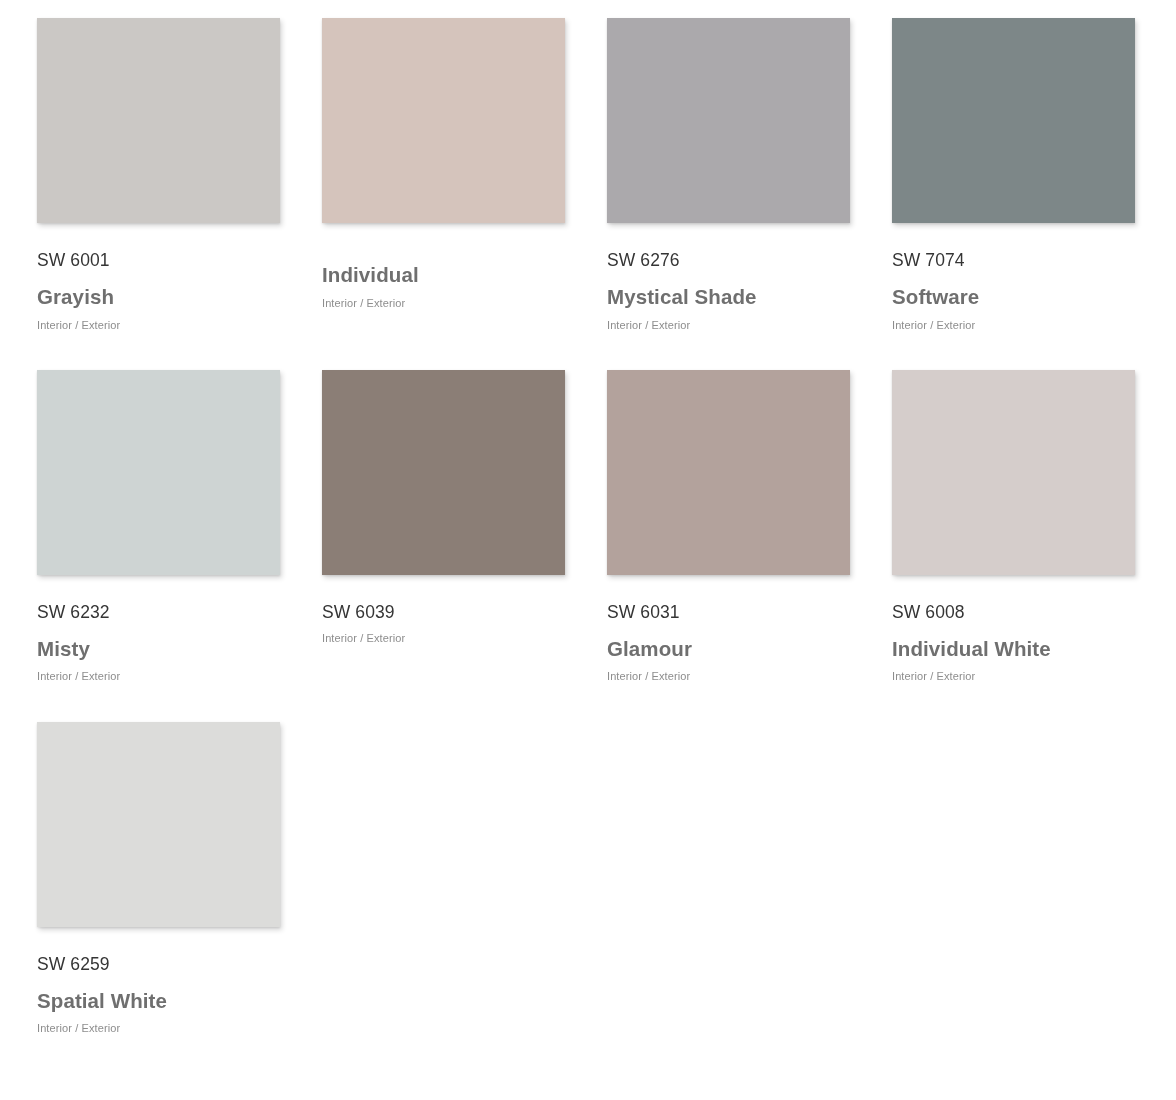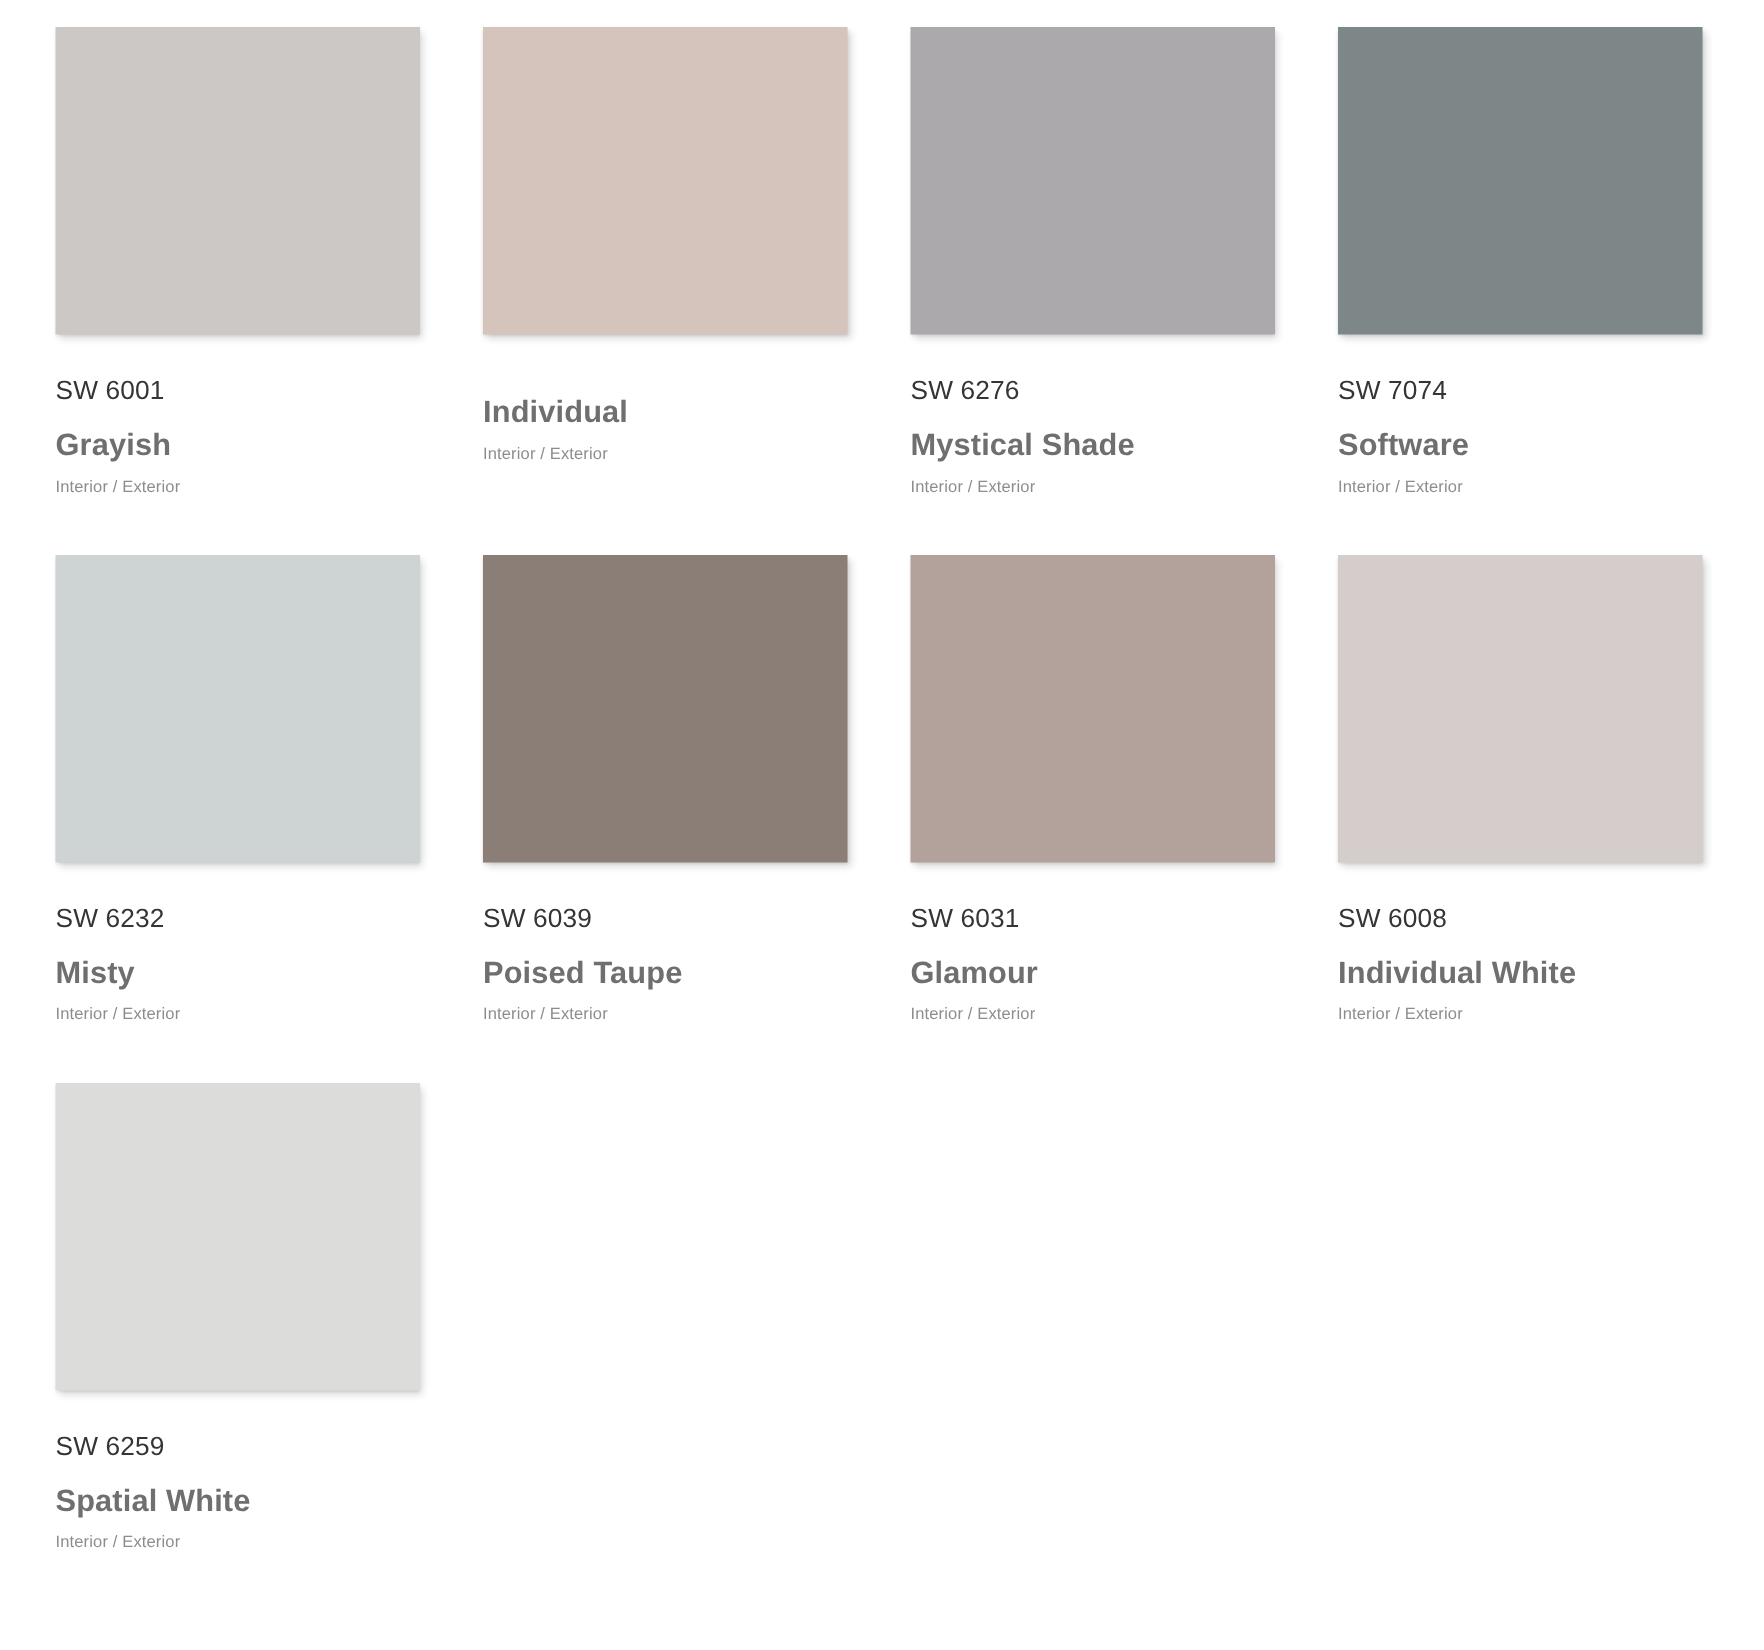--- a/index.html
+++ b/index.html
@@ -114,21 +114,20 @@
     <div class="swatch-meta">
       <div class="swatch-code">SW 6232</div>
       <div class="swatch-name">Misty</div>
       <div class="swatch-usage">Interior / Exterior</div>
     </div>
   </article>
     <article class="swatch-card">
     <div class="swatch-chip" title="Poised Taupe" style="background-color: rgb(139, 126, 118);"></div>
     <div class="swatch-meta">
       <div class="swatch-code">SW 6039</div>
-      <div class="swatch-name">Poised Taupe</div>
       <div class="swatch-usage">Interior / Exterior</div>
     </div>
   </article>
     <article class="swatch-card">
     <div class="swatch-chip" title="Glamour" style="background-color: rgb(179, 162, 156);"></div>
     <div class="swatch-meta">
       <div class="swatch-code">SW 6031</div>
       <div class="swatch-name">Glamour</div>
       <div class="swatch-usage">Interior / Exterior</div>
     </div>

